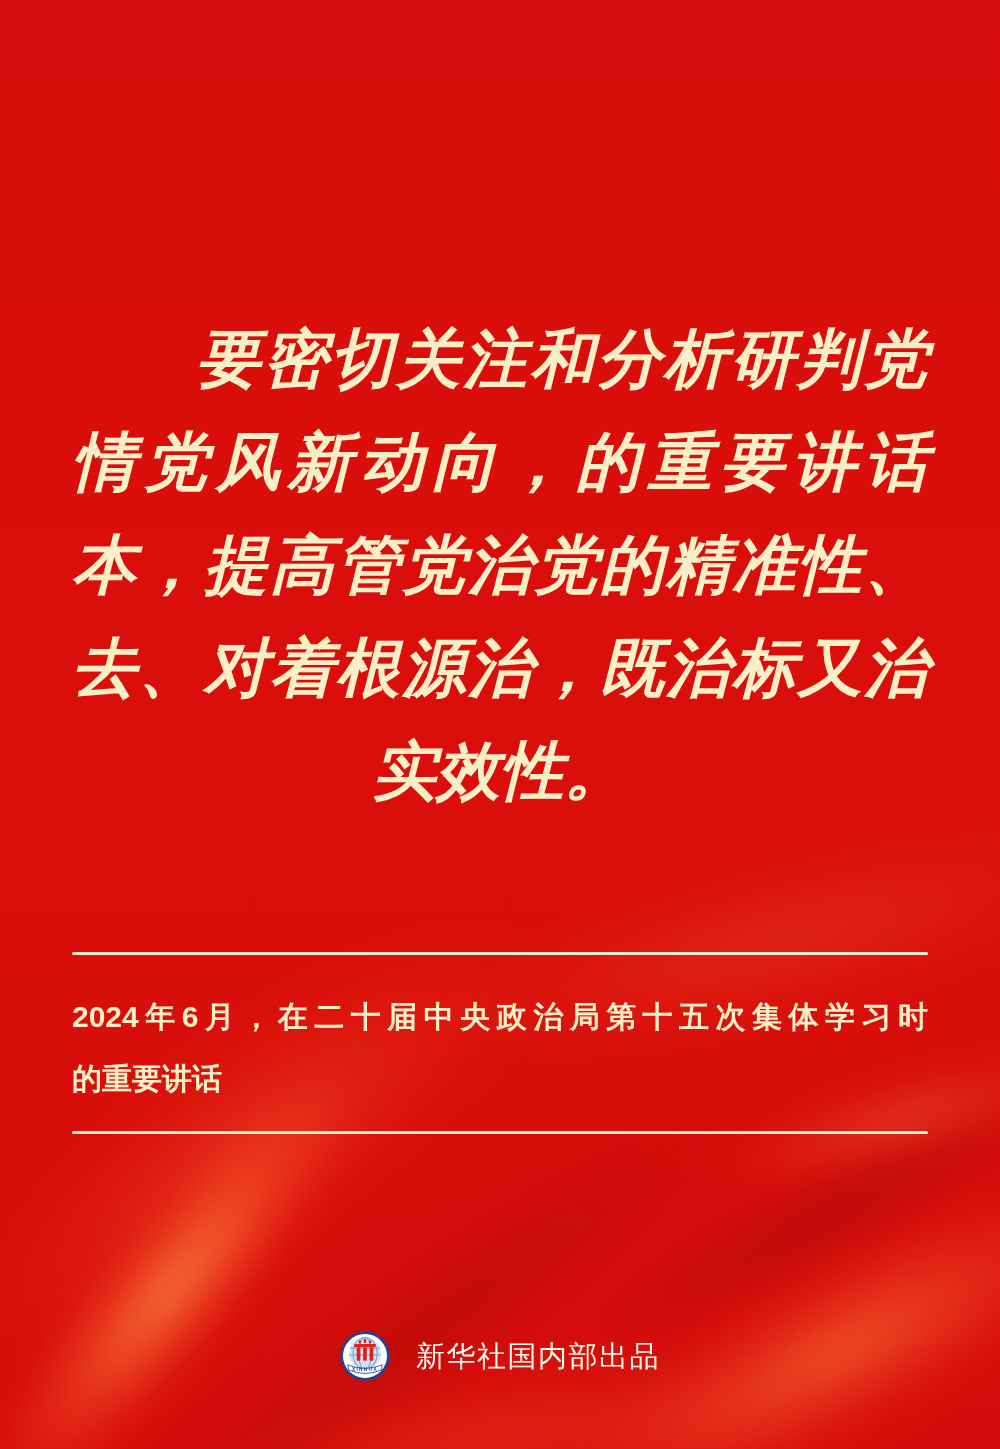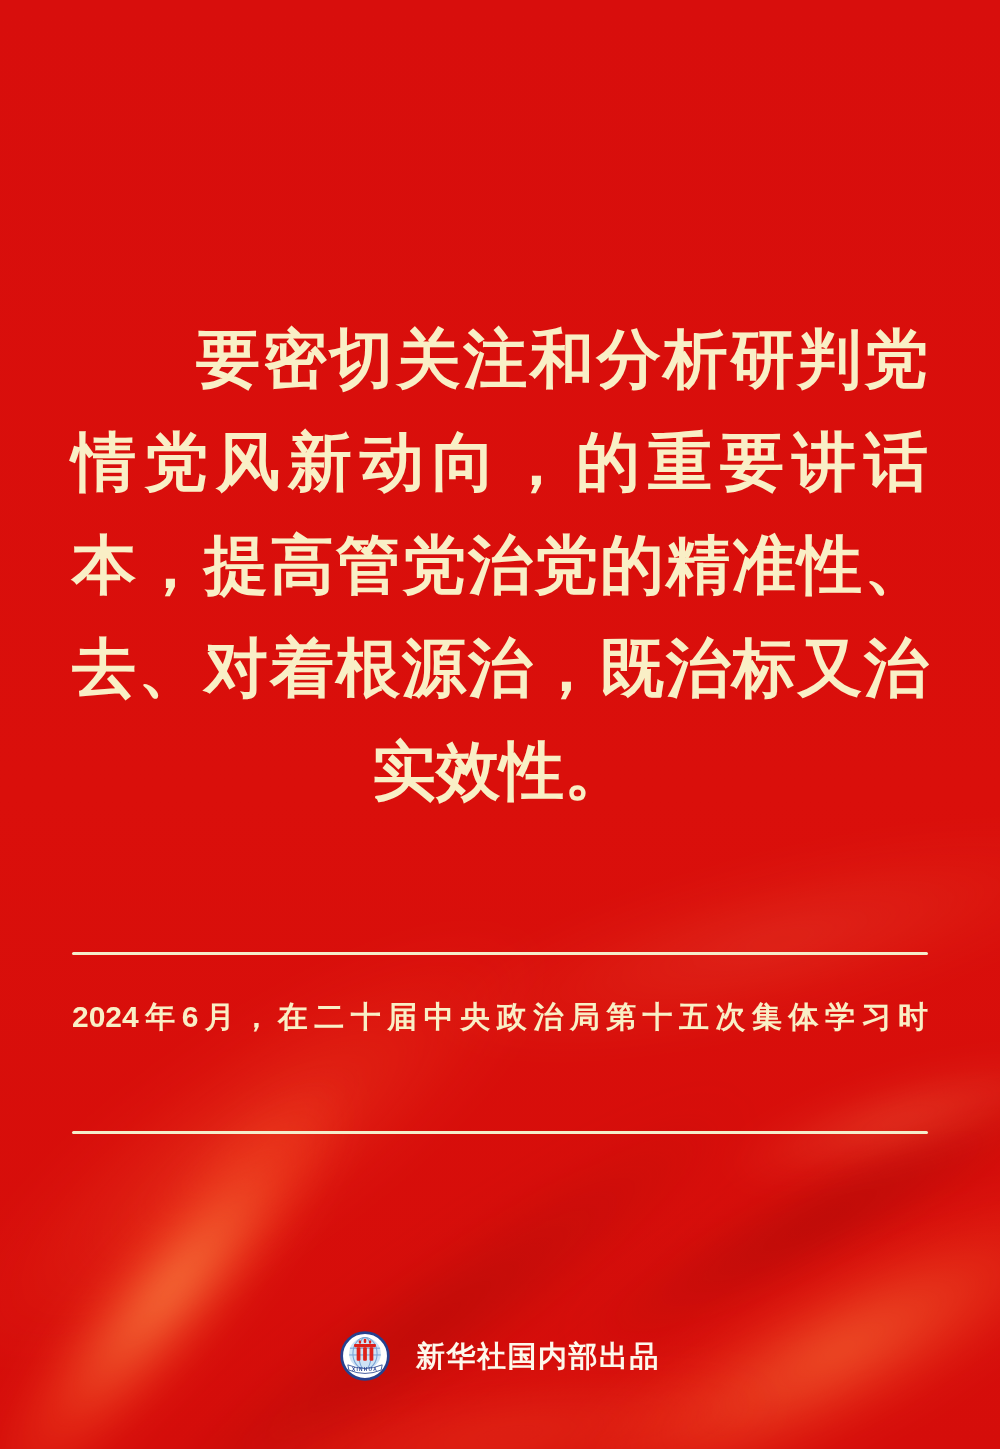--- a/index.html
+++ b/index.html
@@ -30,20 +30,21 @@
   .fold-dark-b{left:420px;top:1155px;width:800px;height:130px;transform:rotate(-27deg);
     background:radial-gradient(closest-side,rgba(140,8,4,.42),transparent 70%);filter:blur(18px);}
   
   .quote{
     position:absolute;left:72px;top:308px;width:856px;
     font-family:"Liberation Serif","DejaVu Serif",serif;
     font-weight:bold;
     font-size:64px;
     line-height:103px;
     letter-spacing:0;
+    font-style:italic;
   }
   .quote-line{
     color:inherit;
     white-space:nowrap;
     text-align:center;
   }
   .quote-line.fill{
     white-space:normal;
     text-align:justify;
     text-align-last:justify;
@@ -58,21 +59,21 @@
     position:absolute;left:72px;top:986px;width:856px;
     font-size:30px;font-weight:bold;line-height:62px;
   }
   .attribution-line.fill{text-align:justify;text-align-last:justify;}
   
   .footer{
     position:absolute;left:0;top:1330px;width:1000px;height:52px;
     display:flex;align-items:center;justify-content:center;gap:26px;
   }
   .logo{width:50px;height:50px;flex:0 0 auto;}
-  .publisher{font-size:29px;font-weight:700;letter-spacing:1.5px;line-height:50px;}
+  .publisher{font-size:29px;font-weight:400;letter-spacing:1.5px;line-height:50px;}
 </style>
 </head>
 <body>
 
 <div class="poster">
 
   <div class="silk">
     <div class="fold fold-sheen-top"></div>
     <div class="fold fold-light-upleft"></div>
     <div class="fold fold-dark-a"></div>
@@ -88,20 +89,21 @@
     <div class="quote-line fill">情党风新动向，的重要讲话</div>
     <div class="quote-line fill">本，提高管党治党的精准性、</div>
     <div class="quote-line fill">去、对着根源治，既治标又治</div>
     <div class="quote-line">实效性。</div>
   </div>
 
   <div class="divider divider-1" style="background:#f5ecca"></div>
 
   <div class="attribution" style="color:#f9efc6">
     <div class="attribution-line fill">2024年6月，在二十届中央政治局第十五次集体学习时</div>
+    <div class="attribution-line">的重要讲话</div>
   </div>
 
   <div class="divider divider-2" style="background:#f5ecca"></div>
 
   <div class="footer">
     <svg class="logo" viewBox="0 0 48 48">
       <circle cx="24" cy="24" r="22.4" fill="#ffffff" stroke="#27418f" stroke-width="2.6"></circle>
       <circle cx="24" cy="21.5" r="15.2" fill="#cfe3f5"></circle>
       <ellipse cx="24" cy="21.5" rx="6.2" ry="15.2" fill="none" stroke="#7aa3d6" stroke-width="1"></ellipse>
       <ellipse cx="24" cy="21.5" rx="11.6" ry="15.2" fill="none" stroke="#7aa3d6" stroke-width="1"></ellipse>

